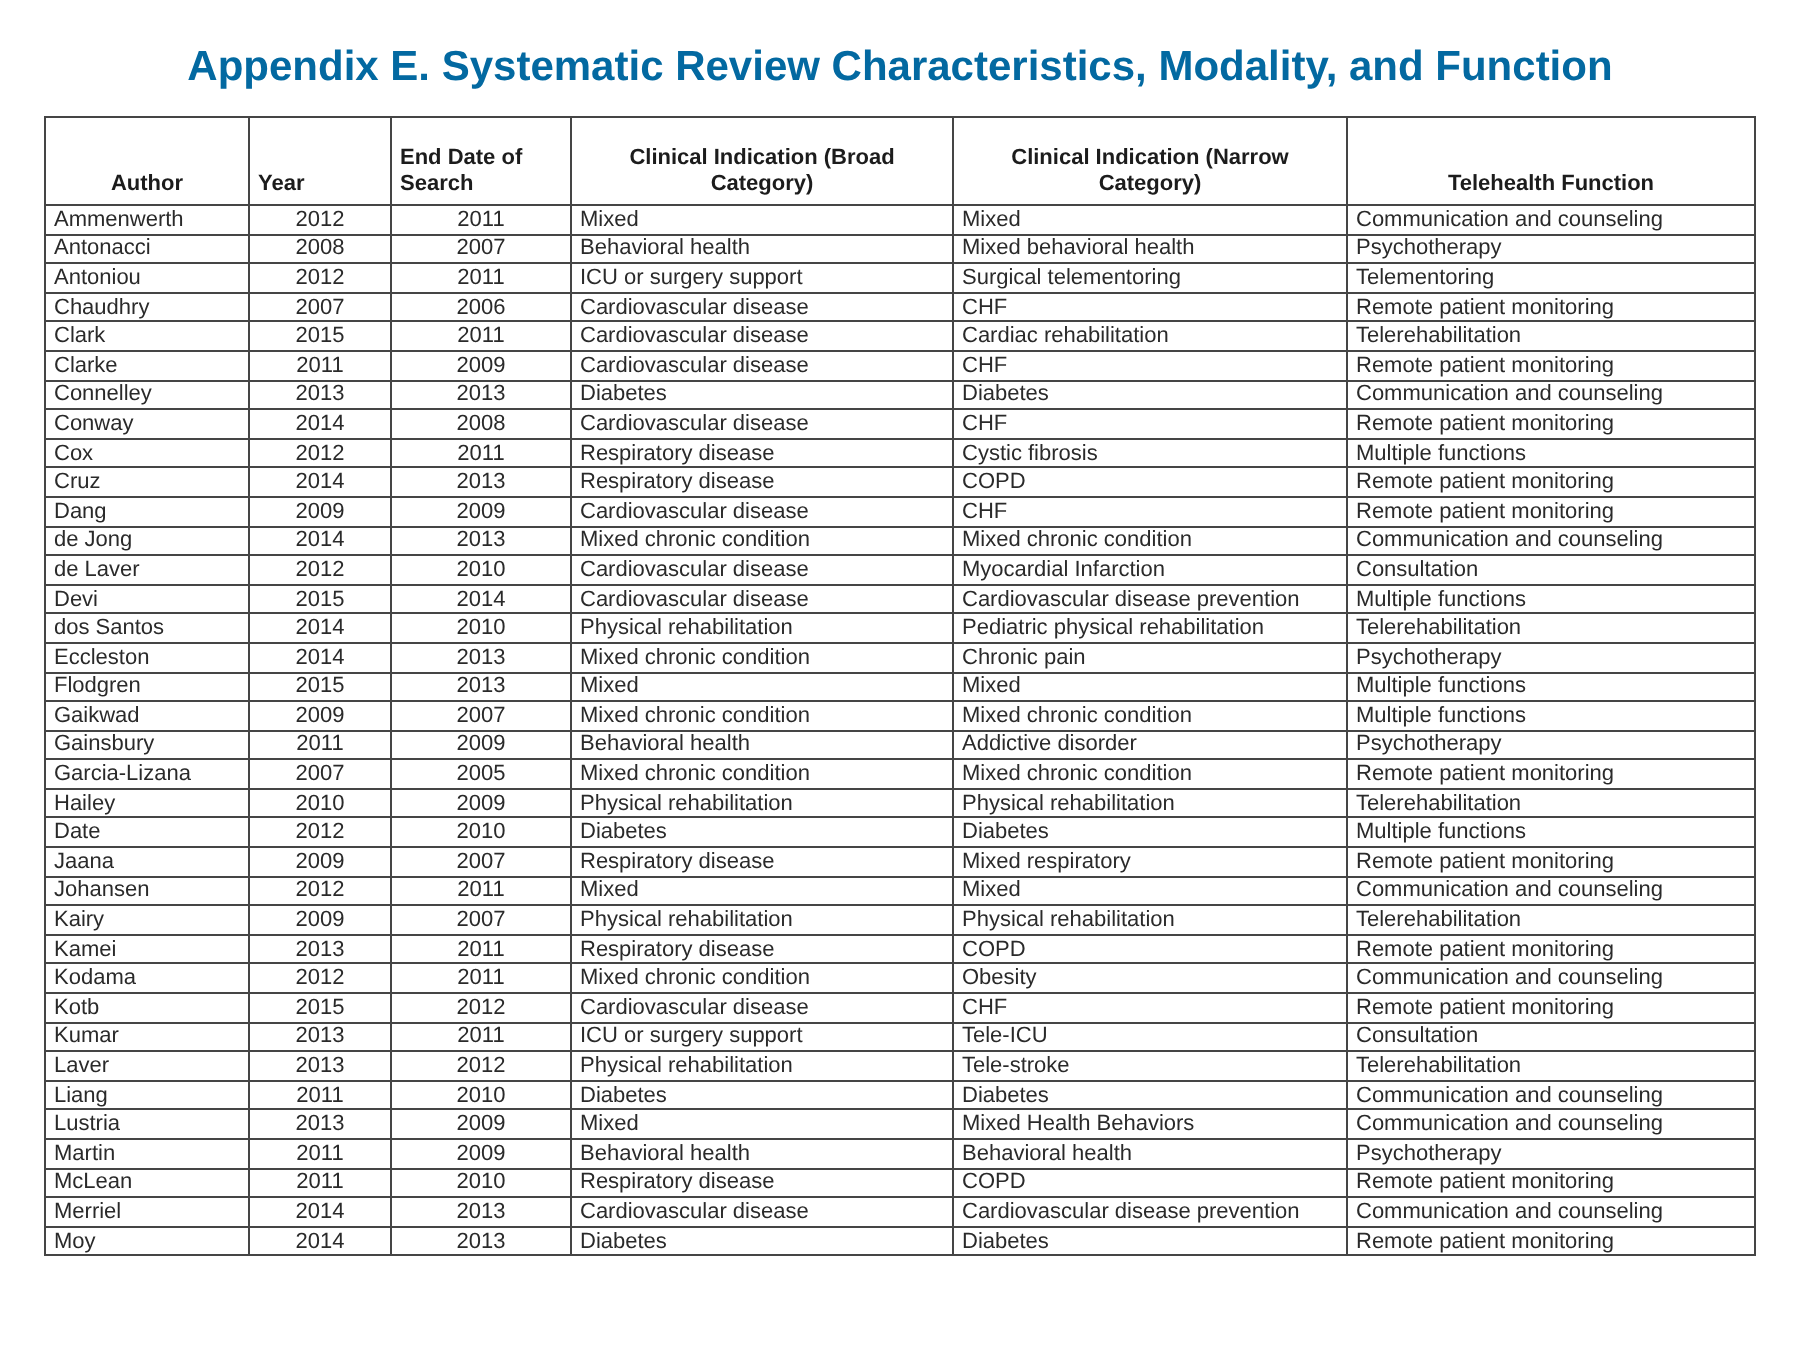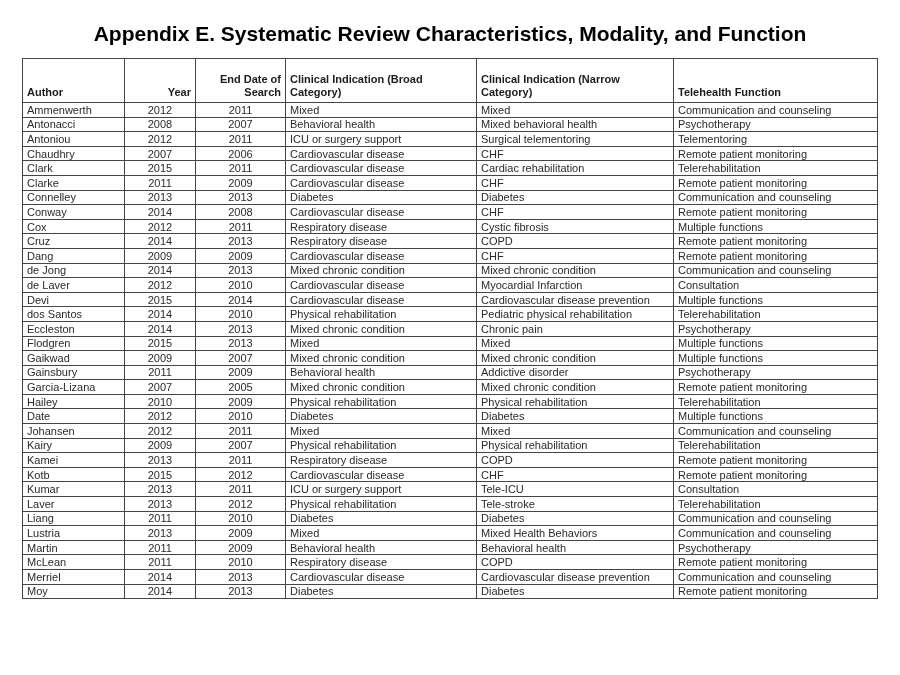--- a/index.html
+++ b/index.html
@@ -13,47 +13,47 @@
     overflow: hidden;
     font-family: "Liberation Sans", sans-serif;
     color: #222222;
   }
   .page-title {
     text-align: center;
     font-weight: bold;
     font-size: 21px;
     line-height: 24px;
     margin: 22px 0 12px 0;
-    color: #000000;
+    color: #0369a1;
     font-family: "Liberation Sans", sans-serif;
   }
   table.review-table {
     border-collapse: collapse;
     table-layout: fixed;
     margin-left: 22px;
     width: 855px;
     background: #ffffff;
   }
   table.review-table th,
   table.review-table td {
     border: 1px solid #454545;
     font-family: "Liberation Sans", sans-serif;
   }
   table.review-table th {
     font-size: 11px;
     font-weight: bold;
     color: #1c1c1c;
-    text-align: left;
+    text-align: center;
     vertical-align: bottom;
     padding: 2px 4px 3px 4px;
     height: 38px;
     line-height: 13px;
   }
   table.review-table th.center {
-    text-align: right;
+    text-align: left;
   }
   table.review-table td {
     font-size: 11px;
     color: #2a2a2a;
     padding: 0 4px;
     height: 13.6px;
     line-height: 12px;
     white-space: nowrap;
     overflow: hidden;
     vertical-align: middle;
@@ -257,20 +257,28 @@
       </tr>
       <tr>
         <td>Date</td>
         <td class="center">2012</td>
         <td class="center">2010</td>
         <td>Diabetes</td>
         <td>Diabetes</td>
         <td>Multiple functions</td>
       </tr>
       <tr>
+        <td>Jaana</td>
+        <td class="center">2009</td>
+        <td class="center">2007</td>
+        <td>Respiratory disease</td>
+        <td>Mixed respiratory</td>
+        <td>Remote patient monitoring</td>
+      </tr>
+      <tr>
         <td>Johansen</td>
         <td class="center">2012</td>
         <td class="center">2011</td>
         <td>Mixed</td>
         <td>Mixed</td>
         <td>Communication and counseling</td>
       </tr>
       <tr>
         <td>Kairy</td>
         <td class="center">2009</td>
@@ -279,20 +287,28 @@
         <td>Physical rehabilitation</td>
         <td>Telerehabilitation</td>
       </tr>
       <tr>
         <td>Kamei</td>
         <td class="center">2013</td>
         <td class="center">2011</td>
         <td>Respiratory disease</td>
         <td>COPD</td>
         <td>Remote patient monitoring</td>
+      </tr>
+      <tr>
+        <td>Kodama</td>
+        <td class="center">2012</td>
+        <td class="center">2011</td>
+        <td>Mixed chronic condition</td>
+        <td>Obesity</td>
+        <td>Communication and counseling</td>
       </tr>
       <tr>
         <td>Kotb</td>
         <td class="center">2015</td>
         <td class="center">2012</td>
         <td>Cardiovascular disease</td>
         <td>CHF</td>
         <td>Remote patient monitoring</td>
       </tr>
       <tr>

